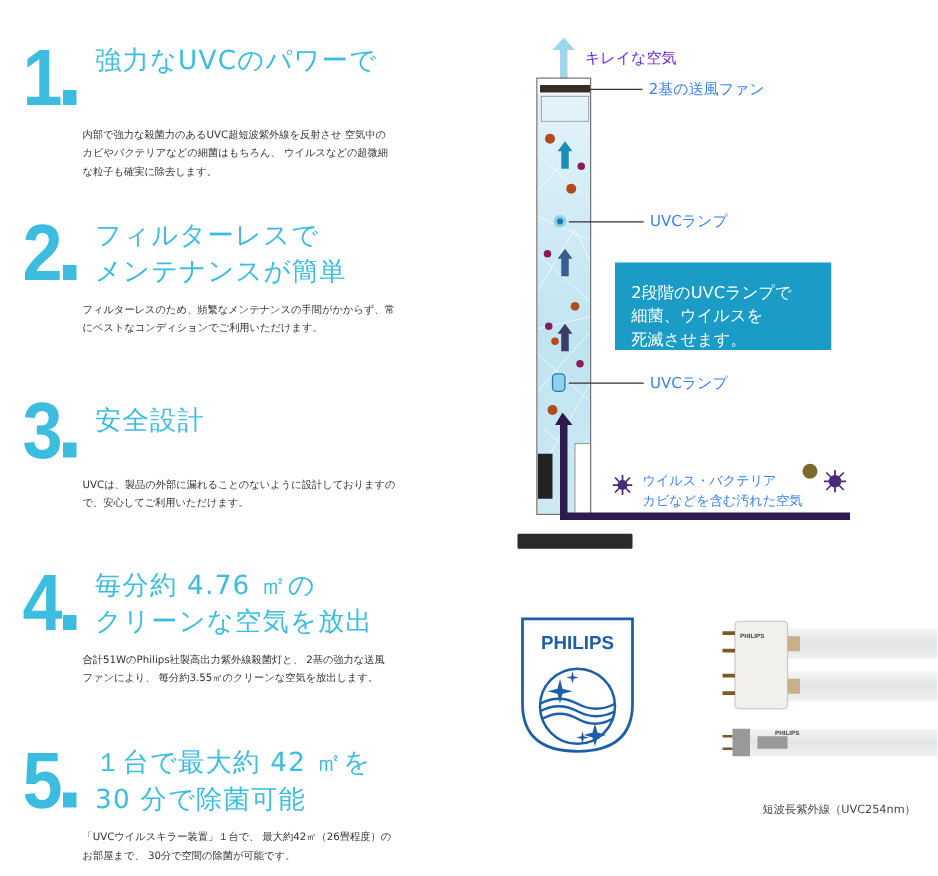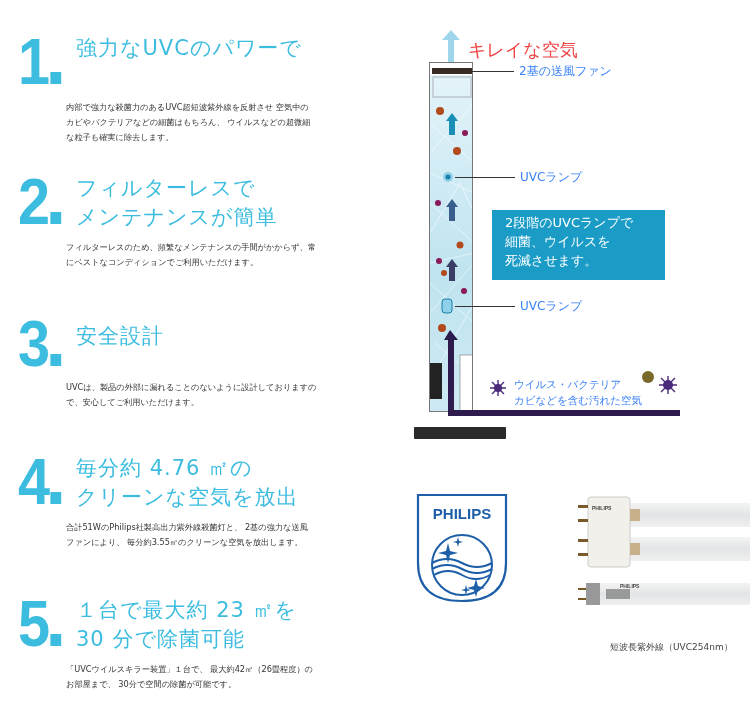--- a/index.html
+++ b/index.html
@@ -6,21 +6,21 @@
   body{width:750px;height:701px;background:#fff;position:relative;overflow:hidden;font-family:"DejaVu Sans",sans-serif;color:#333}
   .feature{position:absolute;left:18px;width:370px}
   .num{position:absolute;left:0;top:0;font-family:"Liberation Sans",sans-serif;font-weight:bold;color:#3cbde0;font-size:64px;line-height:64px;letter-spacing:-2px;transform:scaleX(0.9);transform-origin:left top}
   .num .dot{display:inline-block;width:12px;height:12px;background:#3cbde0;margin-left:2px}
   .heading{position:absolute;left:58px;top:4px;color:#3cbde0;font-weight:normal;font-size:21px;line-height:29px;white-space:nowrap;letter-spacing:1px}
   .desc{position:absolute;left:48px;font-size:8.2px;line-height:15px;color:#333;white-space:pre-line;width:320px}
   
   .label{position:absolute;font-size:12px;color:#3b82f6;white-space:nowrap}
   .callout-line{position:absolute;height:1px;background:#333}
   .tower{position:absolute;left:429px;top:62px;width:44px;height:350px;border:1px solid #777;background:linear-gradient(180deg,#e6f4fa 0%,#bfe4f0 60%,#cde9f3 100%);overflow:hidden}
-  .uv-box{position:absolute;left:492px;top:210px;width:173px;height:70px;background:#1a9cc6;color:#fff;font-size:13px;line-height:19px;padding:3px 0 0 13px;white-space:pre-line}
+  .uv-box{position:absolute;left:492px;top:210px;width:173px;height:70px;background:#1a9cc6;color:#fff;font-size:13px;line-height:19px;padding:15px 0 0 13px;white-space:pre-line}
   .philips{position:absolute;left:416px;top:493px;width:92px;height:110px}
   .caption{position:absolute;left:610px;top:641px;font-size:9px;color:#444;white-space:nowrap}
 </style>
 </head>
 <body>
 
 <div class="feature" style="top:30px">
   <div class="num"><span>1</span><span class="dot"></span></div>
   <div class="heading">
     <div>強力なUVCのパワーで</div>
@@ -55,32 +55,32 @@
     <div><span>毎分約 4.76 ㎡の</span></div>
     <div>クリーンな空気を放出</div>
   </div>
   <div class="desc" style="top:70px">合計51WのPhilips社製高出力紫外線殺菌灯と、 2基の強力な送風
 ファンにより、 毎分約3.55㎥のクリーンな空気を放出します。</div>
 </div>
 
 <div class="feature" style="top:592px">
   <div class="num"><span>5</span><span class="dot"></span></div>
   <div class="heading">
-    <div>１台で最大約 23 ㎡を</div>
+    <div>１台で最大約 42 ㎡を</div>
     <div>30 分で除菌可能</div>
   </div>
   <div class="desc" style="top:70px">「UVCウイルスキラー装置」１台で、 最大約42㎡（26畳程度）の
 お部屋まで、 30分で空間の除菌が可能です。</div>
 </div>
 
 <div>
   <svg style="position:absolute;left:442px;top:30px" width="18" height="38" viewBox="0 0 18 38">
     <polygon points="9,0 18,10 12,10 12,38 6,38 6,10 0,10" fill="#9fd6ec"></polygon>
   </svg>
-  <div class="label" style="left:468px;top:38px;color:#ef4444;font-size:18px">キレイな空気</div>
+  <div class="label" style="left:468px;top:38px;color:#6d28d9;font-size:12px">キレイな空気</div>
 
   <div class="tower">
     <svg width="44" height="350" viewBox="0 0 44 350" style="position:absolute;left:0;top:0">
       <g stroke="#fff" stroke-width="0.6" opacity="0.9" fill="none">
         <path d="M0,60 L44,100 M0,90 L44,40 M0,140 L44,180 M0,170 L30,120 L44,150 M0,220 L44,260 M0,250 L44,200 M10,300 L44,240 M0,110 L44,130 M0,200 L44,190 M5,280 L40,310"></path>
       </g>
       <rect x="0" y="0" width="44" height="12" fill="#fff"></rect>
       <rect x="2" y="5" width="40" height="6" fill="#3a2a24"></rect>
       <rect x="3" y="14" width="38" height="20" fill="none" stroke="#888" stroke-width="0.6"></rect>
 

